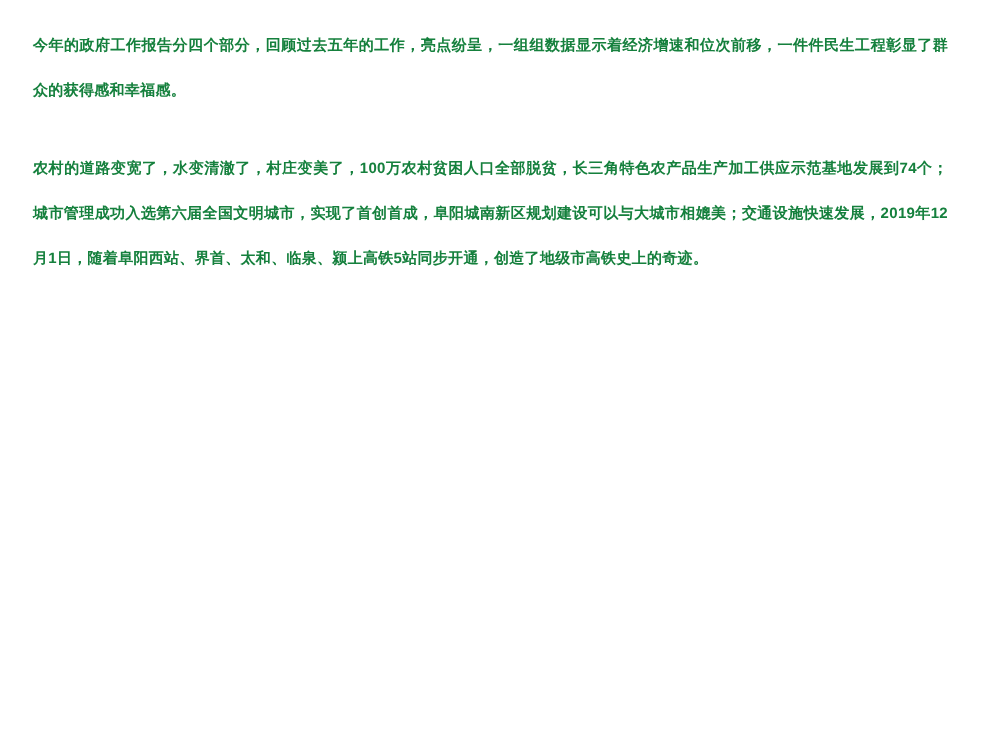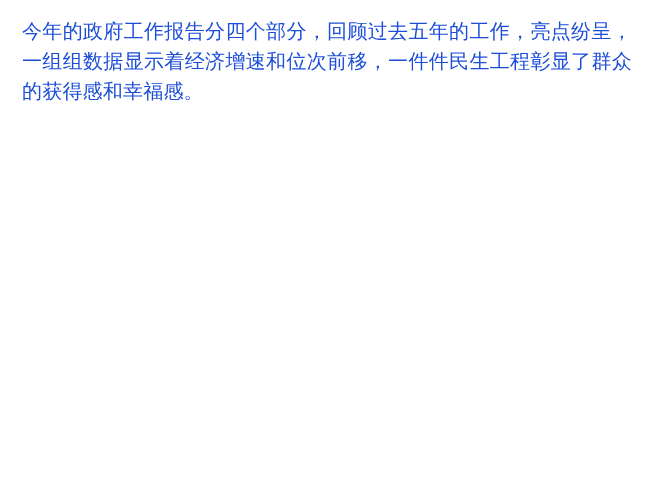--- a/index.html
+++ b/index.html
@@ -12,29 +12,31 @@
     background: #ffffff;
     font-family: "Liberation Sans", sans-serif;
     overflow: hidden;
   }
   #article {
     padding: 16px 22px 0 22px;
     box-sizing: border-box;
   }
   .para {
     margin: 0 0 22px 0;
-    font-size: 20px;
+    font-size: 10px;
     line-height: 30px;
-    color: #1d4ed8;
+    color: #15803d;
     text-align: justify;
     text-justify: inter-ideograph;
     letter-spacing: 0.2px;
+    font-weight: bold;
   }
   .para:last-child {
     margin-bottom: 0;
   }
 </style>
 </head>
 <body>
 
 <div id="article">
   <p class="para">今年的政府工作报告分四个部分，回顾过去五年的工作，亮点纷呈，一组组数据显示着经济增速和位次前移，一件件民生工程彰显了群众的获得感和幸福感。</p>
+  <p class="para">农村的道路变宽了，水变清澈了，村庄变美了，100万农村贫困人口全部脱贫，长三角特色农产品生产加工供应示范基地发展到74个；城市管理成功入选第六届全国文明城市，实现了首创首成，阜阳城南新区规划建设可以与大城市相媲美；交通设施快速发展，2019年12月1日，随着阜阳西站、界首、太和、临泉、颍上高铁5站同步开通，创造了地级市高铁史上的奇迹。</p>
 </div>
 
 </body></html>

